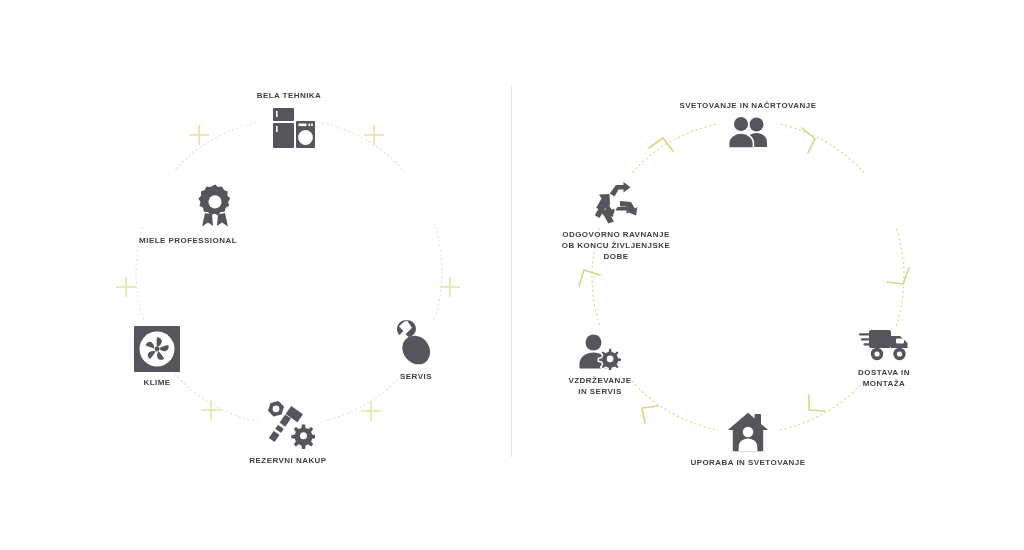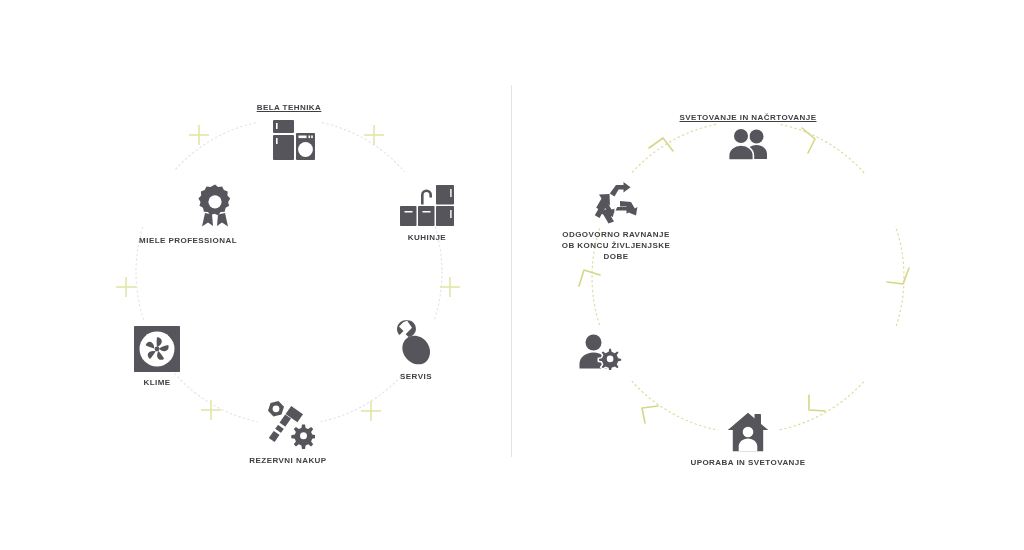--- a/index.html
+++ b/index.html
@@ -64,23 +64,22 @@
     display: block;
     font-size: 8px;
     font-weight: bold;
     letter-spacing: 0.45px;
     line-height: 11px;
     color: #3f3f44;
     white-space: pre-line;
     margin-top: 5px;
   }
   .node.label-above .label {
-    margin-top: 12px;
+    margin-top: 0;
     margin-bottom: 5px;
-    text-decoration: underline;
   }
   .node.label-above {
     display: flex;
     flex-direction: column-reverse;
   }
   .icon-dark { fill: #55555b; }
 </style>
 </head>
 <body>
 
@@ -143,38 +142,20 @@
             <rect x="35.5" y="17.5" width="8" height="2.6" fill="#ffffff"></rect>
             <rect x="45.5" y="17.5" width="1.6" height="2.6" fill="#ffffff"></rect>
             <rect x="48.2" y="17.5" width="1.6" height="2.6" fill="#ffffff"></rect>
             <circle cx="42.5" cy="31.5" r="7.4" fill="#ffffff"></circle>
           </g>
         </svg>
       </span>
       <span class="label">BELA TEHNIKA</span>
     </div>
 
-    <div class="node" style="left:427px; top:185px;">
-      <span class="glyph">
-        <svg width="54" height="42" viewBox="0 0 54 42">
-          <g class="icon-dark">
-            <rect x="36" y="0" width="18" height="19.5" rx="0.8"></rect>
-            <rect x="36" y="21" width="18" height="20" rx="0.8"></rect>
-            <rect x="50.2" y="4" width="1.4" height="8" fill="#ffffff"></rect>
-            <rect x="50.2" y="25" width="1.4" height="8" fill="#ffffff"></rect>
-            <rect x="0" y="21" width="16.5" height="20" rx="0.8"></rect>
-            <rect x="18" y="21" width="16.5" height="20" rx="0.8"></rect>
-            <rect x="4.5" y="26" width="8" height="1.5" fill="#ffffff"></rect>
-            <rect x="22.5" y="26" width="8" height="1.5" fill="#ffffff"></rect>
-            <path d="M21 19.5 L21 10 A5.5 5.5 0 0 1 32 10 L32 12.5 L29.4 12.5 L29.4 10 A2.9 2.9 0 0 0 23.6 10 L23.6 19.5 Z"></path>
-          </g>
-        </svg>
-      </span>
-      <span class="label">KUHINJE</span>
-    </div>
 
     <div class="node" style="left:416px; top:318px;text-align:center;">
       <span class="glyph">
         <svg width="46" height="48" viewBox="0 0 46 48">
           <g class="icon-dark">
             <path d="M10.5 4.0 L6.0 8.5 L10.5 13.0 L6.5 17.0 C4.0 14.5 3.2 10.5 5.0 7.0 C6.9 3.2 11.2 1.4 15.0 2.6 L10.5 4.0 Z"></path>
             <path d="M14.0 2.4 C18.6 2.0 22.6 5.6 22.9 10.2 C23.2 14.6 20.0 18.5 15.6 19.1 L12.6 16.2 L19.0 9.8 L14.0 2.4 Z"></path>
             <path d="M17.0 18.5 C23.0 16.6 29.5 18.8 33.5 24.0 C38.0 29.8 38.2 37.5 34.2 42.4 C30.5 47.0 23.8 47.6 18.0 44.2 C12.0 40.7 8.5 34.0 9.5 28.0 C10.2 23.6 13.0 19.8 17.0 18.5 Z"></path>
           </g>
         </svg>
@@ -272,20 +253,40 @@
             <path d="M30.5 17.0 c6.0 0 10.5 4.0 10.5 9.0 l0 5.0 -21.0 0 0-5.0 c0-5.0 4.5-9.0 10.5-9.0 Z"></path>
             <circle cx="15.0" cy="8.0" r="7.8" stroke="#ffffff" stroke-width="1.6"></circle>
             <path d="M15.0 17.0 c7.0 0 12.4 4.6 12.4 10.4 l0 4.6 -24.8 0 0-4.6 c0-5.8 5.4-10.4 12.4-10.4 Z" stroke="#ffffff" stroke-width="1.6"></path>
           </g>
         </svg>
       </span>
       <span class="label">SVETOVANJE IN NAČRTOVANJE</span>
     </div>
 
 
+    <div class="node" style="left:372px; top:328px;">
+      <span class="glyph">
+        <svg width="52" height="34" viewBox="0 0 52 34">
+          <g class="icon-dark">
+            <rect x="11.0" y="2.0" width="22.0" height="18.0" rx="2"></rect>
+            <path d="M33.0 8.0 L42.0 8.0 L49.5 15.0 L49.5 20.0 L33.0 20.0 Z"></path>
+            <rect x="38.0" y="10.5" width="8.0" height="5.0" rx="1" fill="#ffffff"></rect>
+            <rect x="1.0" y="5.2" width="14.0" height="2.4" rx="1.2"></rect>
+            <rect x="3.0" y="10.2" width="12.0" height="2.4" rx="1.2"></rect>
+            <rect x="5.5" y="15.2" width="10.0" height="2.4" rx="1.2"></rect>
+            <circle cx="19.0" cy="26.0" r="6.2"></circle>
+            <circle cx="19.0" cy="26.0" r="2.6" fill="#ffffff"></circle>
+            <circle cx="41.5" cy="26.0" r="6.2"></circle>
+            <circle cx="41.5" cy="26.0" r="2.6" fill="#ffffff"></circle>
+          </g>
+        </svg>
+      </span>
+      <span class="label">DOSTAVA IN
+MONTAŽA</span>
+    </div>
 
     <div class="node" style="left:236px; top:412px;">
       <span class="glyph">
         <svg width="42" height="40" viewBox="0 0 42 40">
           <g class="icon-dark">
             <rect x="27.5" y="2.0" width="6.5" height="11.0" rx="0.8"></rect>
             <path d="M21 0.8 L41.2 18.0 L36.2 18.0 L36.2 39.2 L5.8 39.2 L5.8 18.0 L0.8 18.0 Z"></path>
             <circle cx="21" cy="20.0" r="5.3" fill="#ffffff"></circle>
             <path d="M21 26.5 c5.2 0 9.3 3.6 9.3 8.1 l0 4.6 -18.6 0 0-4.6 c0-4.5 4.1-8.1 9.3-8.1 Z" fill="#ffffff"></path>
           </g>
@@ -298,20 +299,22 @@
       <span class="glyph">
         <svg width="44" height="36" viewBox="0 0 44 36">
           <g class="icon-dark">
             <circle cx="15.5" cy="8.5" r="8.0"></circle>
             <path d="M15.5 18.5 c8.0 0 14.0 5.0 14.0 11.2 l0 4.8 -28.0 0 0-4.8 c0-6.2 6.0-11.2 14.0-11.2 Z"></path>
             <path d="M30.6 14.0 l3.0 0 0.6 3.2 2.5 1.1 2.7-1.9 2.1 2.1 -1.9 2.7 1.1 2.5 3.2 0.6 0 3.0 -3.2 0.6 -1.1 2.5 1.9 2.7 -2.1 2.1 -2.7-1.9 -2.5 1.1 -0.6 3.2 -3.0 0 -0.6-3.2 -2.5-1.1 -2.7 1.9 -2.1-2.1 1.9-2.7 -1.1-2.5 -3.2-0.6 0-3.0 3.2-0.6 1.1-2.5 -1.9-2.7 2.1-2.1 2.7 1.9 2.5-1.1 Z" stroke="#ffffff" stroke-width="1.5"></path>
             <circle cx="32.1" cy="24.9" r="3.3" fill="#ffffff"></circle>
           </g>
         </svg>
       </span>
+      <span class="label">VZDRŽEVANJE
+IN SERVIS</span>
     </div>
 
     <div class="node" style="left:104px; top:180px;">
       <span class="glyph">
         <svg width="48" height="44" viewBox="0 0 48 44">
           <g class="icon-dark">
 
             <path d="M23.0 2.0 L30.5 2.0 L30.5 -1.0 L37.5 4.2 L30.5 9.4 L30.5 6.4 L25.6 6.4 L21.5 13.4 L16.8 10.6 Z" transform="translate(1,3)"></path>
 
             <path d="M41.0 20.0 L44.8 26.5 L47.4 25.0 L46.0 33.6 L38.0 30.2 L40.6 28.7 L38.2 24.4 L30.0 24.4 L30.0 19.0 Z" transform="translate(-2,2)"></path>

